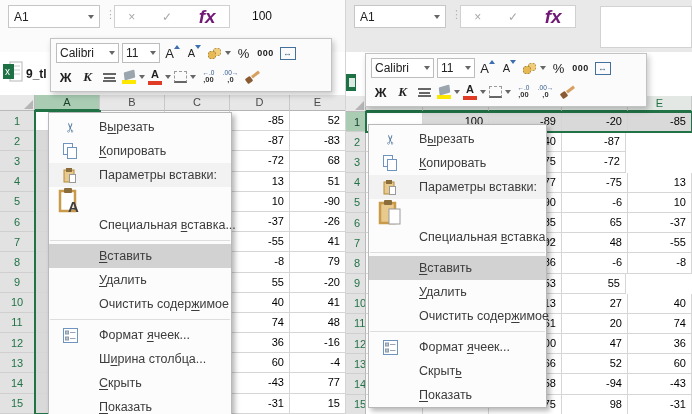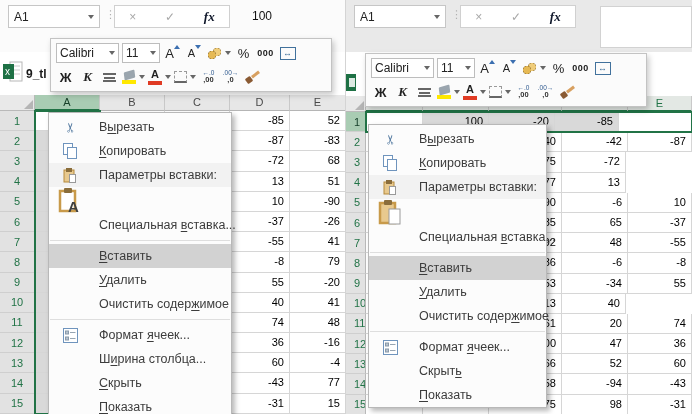--- a/index.html
+++ b/index.html
@@ -17,21 +17,21 @@
   
   .topbar{position:absolute;left:0;top:0;width:346px;height:52px}
   #pane-left .topbar{background:#fbfbfb}
   #pane-right .topbar{background:#e9e9e9}
   .namebox{position:absolute;left:8px;top:5px;width:92px;height:23px;border:1px solid #c6c6c6;background:#fff;
            font-size:12px;color:#222;display:flex;align-items:center;padding:0 5px;justify-content:space-between}
   .dots{position:absolute;left:105px;top:8px;font-size:11px;color:#b0b0b0;letter-spacing:0}
   .fxbox{position:absolute;left:114px;top:5px;width:116px;height:23px;border:1px solid #d0d0d0;background:#fff;
          display:flex;align-items:center;justify-content:space-around;font-size:13px}
   .fx-cancel,.fx-enter{color:#a8a8a8;font-size:12px}
-  .fx-fx{font-family:Liberation Serif, serif;font-style:italic;font-weight:bold;color:#0f172a;font-size:13px}
+  .fx-fx{font-family:Liberation Sans, sans-serif;font-style:italic;font-weight:bold;color:#701a75;font-size:19px}
   .fvalue{position:absolute;left:252px;top:9px;font-size:12px;color:#111}
   .formula-box{position:absolute;left:254px;top:6px;width:92px;height:42px;background:#fff;border:1px solid #d2d2d2;
                font-size:12px;color:#111;padding:3px 5px}
   .caret{display:inline-block;width:0;height:0;border-left:3px solid transparent;border-right:3px solid transparent;
          border-top:4px solid #666;margin-left:3px}
 
   
   .filetab{position:absolute;left:3px;top:60px;display:flex;align-items:center;gap:3px;z-index:5}
   .ftlabel{font-size:12px;font-weight:bold;color:#1a1a1a}
   .xsliver{position:absolute;left:0;top:71px;z-index:5}
@@ -511,43 +511,44 @@
           <div class="hdr hl" style="width: 57px;">A</div>
           <div class="hdr hl" style="width: 66px;">B</div>
           <div class="hdr hl" style="width: 73px;">C</div>
           <div class="hdr hl" style="width: 66px;">D</div>
           <div class="hdr hl" style="width: 64px;">E</div>
         </div>
         <div class="grow">
           <div class="rhdr cut sel" style="width: 20px; height: 20.2px;">1</div>
           <div class="cell active" style="width: 57px; height: 20.2px;"></div>
           <div class="cell fill" style="width: 66px; height: 20.2px;">100</div>
+          <div class="cell fill" style="width: 73px; height: 20.2px;">-89</div>
           <div class="cell fill" style="width: 66px; height: 20.2px;">-20</div>
           <div class="cell fill" style="width: 64px; height: 20.2px;">-85</div>
         </div>
         <div class="grow">
           <div class="rhdr cut" style="width: 20px; height: 20.2px;">2</div>
           <div class="cell" style="width: 57px; height: 20.2px;"></div>
           <div class="cell" style="width: 66px; height: 20.2px;"></div>
           <div class="cell" style="width: 73px; height: 20.2px;">-40</div>
-          <div class="cell" style="width: 66px; height: 20.2px;">-42</div>
           <div class="cell" style="width: 64px; height: 20.2px;">-87</div>
         </div>
         <div class="grow">
           <div class="rhdr cut" style="width: 20px; height: 20.2px;">3</div>
           <div class="cell" style="width: 57px; height: 20.2px;"></div>
           <div class="cell" style="width: 66px; height: 20.2px;"></div>
           <div class="cell" style="width: 73px; height: 20.2px;">75</div>
           <div class="cell" style="width: 64px; height: 20.2px;">-72</div>
         </div>
         <div class="grow">
           <div class="rhdr cut" style="width: 20px; height: 20.2px;">4</div>
           <div class="cell" style="width: 57px; height: 20.2px;"></div>
           <div class="cell" style="width: 66px; height: 20.2px;"></div>
           <div class="cell" style="width: 73px; height: 20.2px;">77</div>
+          <div class="cell" style="width: 66px; height: 20.2px;">-75</div>
           <div class="cell" style="width: 64px; height: 20.2px;">13</div>
         </div>
         <div class="grow">
           <div class="rhdr cut" style="width: 20px; height: 20.2px;">5</div>
           <div class="cell" style="width: 57px; height: 20.2px;"></div>
           <div class="cell" style="width: 66px; height: 20.2px;"></div>
           <div class="cell" style="width: 73px; height: 20.2px;">-90</div>
           <div class="cell" style="width: 66px; height: 20.2px;">-6</div>
           <div class="cell" style="width: 64px; height: 20.2px;">10</div>
         </div>
@@ -573,28 +574,28 @@
           <div class="cell" style="width: 66px; height: 20.2px;"></div>
           <div class="cell" style="width: 73px; height: 20.2px;">-86</div>
           <div class="cell" style="width: 66px; height: 20.2px;">-6</div>
           <div class="cell" style="width: 64px; height: 20.2px;">-8</div>
         </div>
         <div class="grow">
           <div class="rhdr cut" style="width: 20px; height: 20.2px;">9</div>
           <div class="cell" style="width: 57px; height: 20.2px;"></div>
           <div class="cell" style="width: 66px; height: 20.2px;"></div>
           <div class="cell" style="width: 73px; height: 20.2px;">53</div>
-          <div class="cell" style="width: 66px; height: 20.2px;">-34</div>
           <div class="cell" style="width: 64px; height: 20.2px;">55</div>
         </div>
         <div class="grow">
           <div class="rhdr cut" style="width: 20px; height: 20.2px;">10</div>
           <div class="cell" style="width: 57px; height: 20.2px;"></div>
           <div class="cell" style="width: 66px; height: 20.2px;"></div>
           <div class="cell" style="width: 73px; height: 20.2px;">13</div>
+          <div class="cell" style="width: 66px; height: 20.2px;">27</div>
           <div class="cell" style="width: 64px; height: 20.2px;">40</div>
         </div>
         <div class="grow">
           <div class="rhdr cut" style="width: 20px; height: 20.2px;">11</div>
           <div class="cell" style="width: 57px; height: 20.2px;"></div>
           <div class="cell" style="width: 66px; height: 20.2px;"></div>
           <div class="cell" style="width: 73px; height: 20.2px;">-61</div>
           <div class="cell" style="width: 66px; height: 20.2px;">20</div>
           <div class="cell" style="width: 64px; height: 20.2px;">74</div>
         </div>

